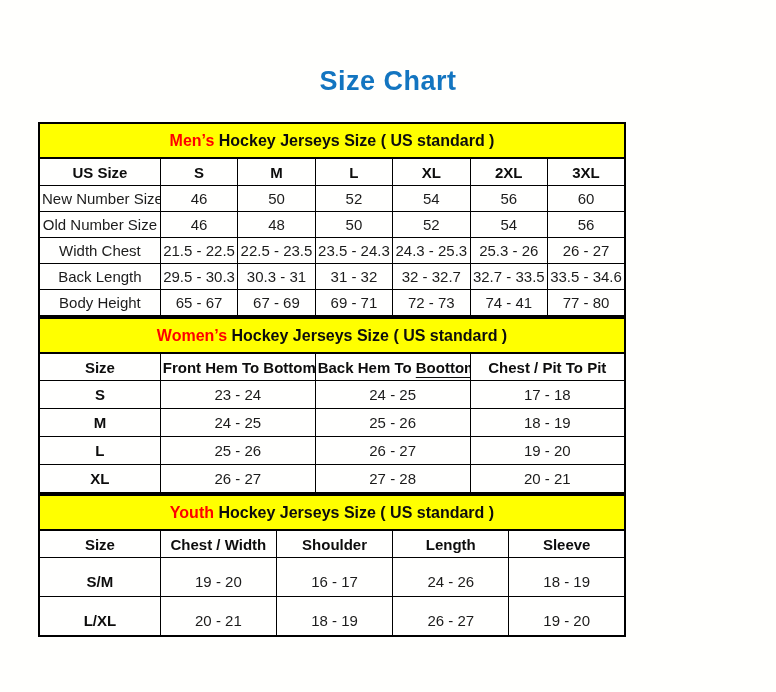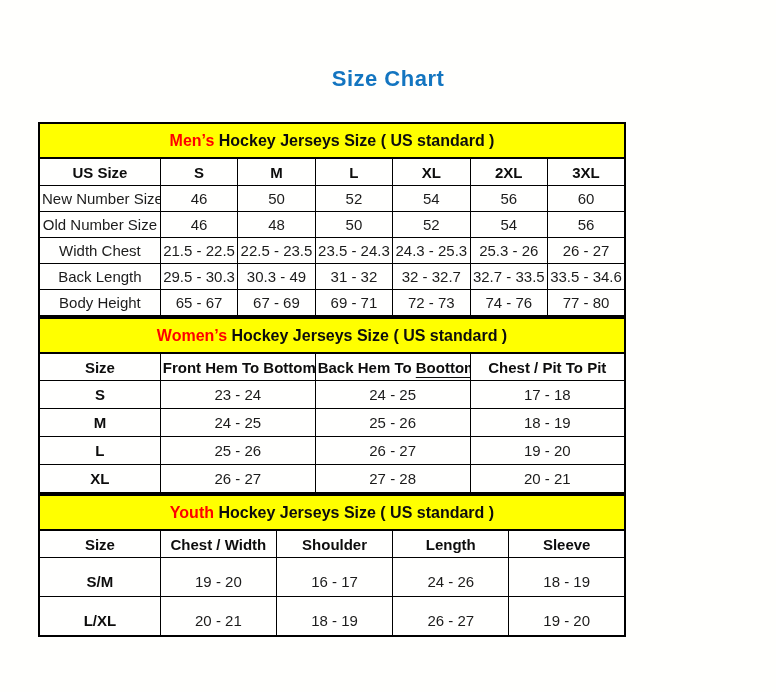--- a/index.html
+++ b/index.html
@@ -1,21 +1,21 @@
 <!DOCTYPE html>
 <html><head>
 <meta charset="utf-8">
 <style>
   * { margin:0; padding:0; box-sizing:border-box; }
   html,body { width:776px; height:692px; background:#fffffd; overflow:hidden;
               font-family:"Liberation Sans", sans-serif; color:#111; }
   .page { position:relative; width:776px; height:692px; }
 
   .page-title { position:absolute; top:66px; left:0; width:776px;
-                text-align:center; font-size:22px; font-weight:bold;
+                text-align:center; font-size:27px; font-weight:bold;
                 color:#1375C0; letter-spacing:0.5px; }
 
   .chart-wrap { position:absolute; left:38px; top:122px; width:588px; }
 
   .band { width:100%; background:#FFFF00; border:2px solid #000;
           border-bottom:none; text-align:center; font-weight:bold;
           font-size:16px; padding:8px 0 7px 0; color:#0d0d0d; }
   .band .hl { color:#FF0000; }
 
   table { width:100%; border-collapse:collapse; table-layout:fixed;
@@ -95,33 +95,33 @@
             <td>21.5 - 22.5</td>
             <td>22.5 - 23.5</td>
             <td>23.5 - 24.3</td>
             <td>24.3 - 25.3</td>
             <td>25.3 - 26</td>
             <td>26 - 27</td>
           </tr>
           <tr>
             <td>Back Length</td>
             <td>29.5 - 30.3</td>
-            <td>30.3 - 49</td>
+            <td>30.3 - 31</td>
             <td>31 - 32</td>
             <td>32 - 32.7</td>
             <td>32.7 - 33.5</td>
             <td>33.5 - 34.6</td>
           </tr>
           <tr>
             <td>Body Height</td>
             <td>65 - 67</td>
             <td>67 - 69</td>
             <td>69 - 71</td>
             <td>72 - 73</td>
-            <td>74 - 76</td>
+            <td>74 - 41</td>
             <td>77 - 80</td>
           </tr>
         </tbody>
       </table>
     </section>
 
     <section>
       <div class="band"><span class="hl">Women’s</span><span> Hockey Jerseys Size ( US standard )</span></div>
       <table class="womens-table">
         <colgroup>

